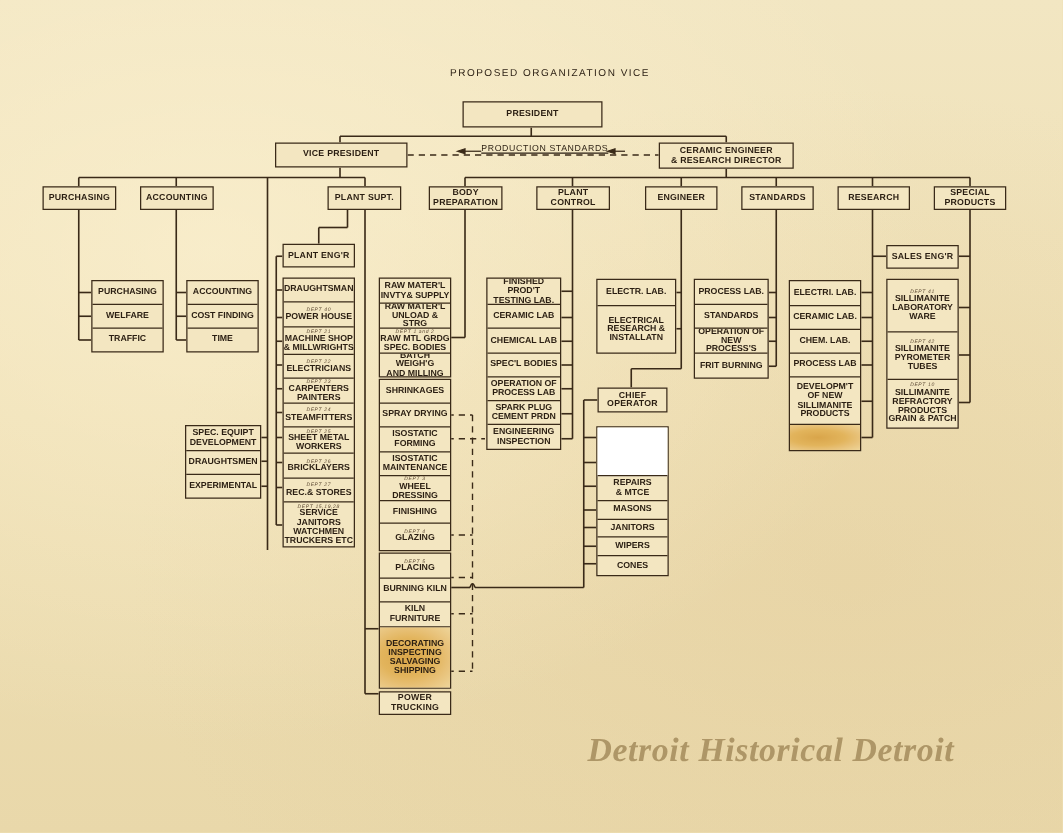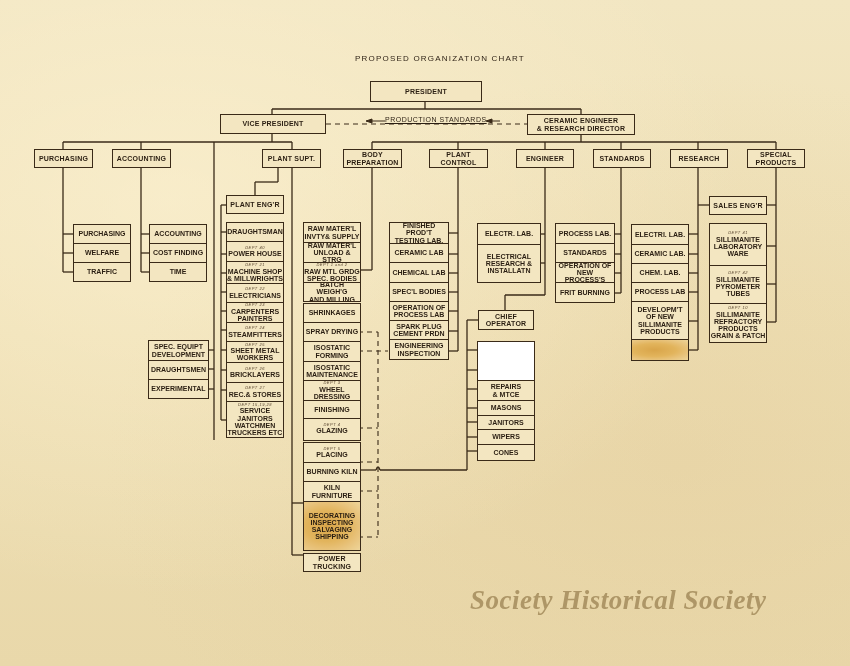--- a/index.html
+++ b/index.html
@@ -152,21 +152,21 @@
     <line x1="358" y1="537" x2="378" y2="537"></line>
   </g>
   <g stroke="#3a2a18" stroke-width="1" fill="#3a2a18">
     <line x1="372" y1="121" x2="385" y2="121"></line>
     <polygon points="366,121 372,119 372,123"></polygon>
     <line x1="488" y1="121" x2="500" y2="121"></line>
     <polygon points="486,121 492,119 492,123"></polygon>
   </g>
 </svg>
 
-<div class="title">PROPOSED ORGANIZATION CHART</div>
+<div class="title">PROPOSED ORGANIZATION VICE</div>
 
 <div class="box" style="left:370px;top:81px;width:112px;height:21px;">PRESIDENT</div>
 <div class="box" style="left:220px;top:114px;width:106px;height:20px;">VICE PRESIDENT</div>
 <div class="box" style="left:527px;top:114px;width:108px;height:21px;">CERAMIC ENGINEER
 &amp; RESEARCH DIRECTOR</div>
 <div class="ps-label">PRODUCTION STANDARDS</div>
 
 <div class="box" style="left:34px;top:149px;width:59px;height:19px;">PURCHASING</div>
 <div class="box" style="left:112px;top:149px;width:59px;height:19px;">ACCOUNTING</div>
 <div class="box" style="left:262px;top:149px;width:59px;height:19px;">PLANT SUPT.</div>
@@ -318,13 +318,13 @@
 WARE</span></div>
   <div class="cell" style="height:38px"><span class="dept">DEPT 42</span><span>SILLIMANITE
 PYROMETER
 TUBES</span></div>
   <div class="cell" style="height:38px"><span class="dept">DEPT 10</span><span>SILLIMANITE
 REFRACTORY
 PRODUCTS
 GRAIN &amp; PATCH</span></div>
 </div>
 
-<div class="watermark">Society Historical Society</div>
+<div class="watermark">Detroit Historical Detroit</div>
 
 </body></html>

